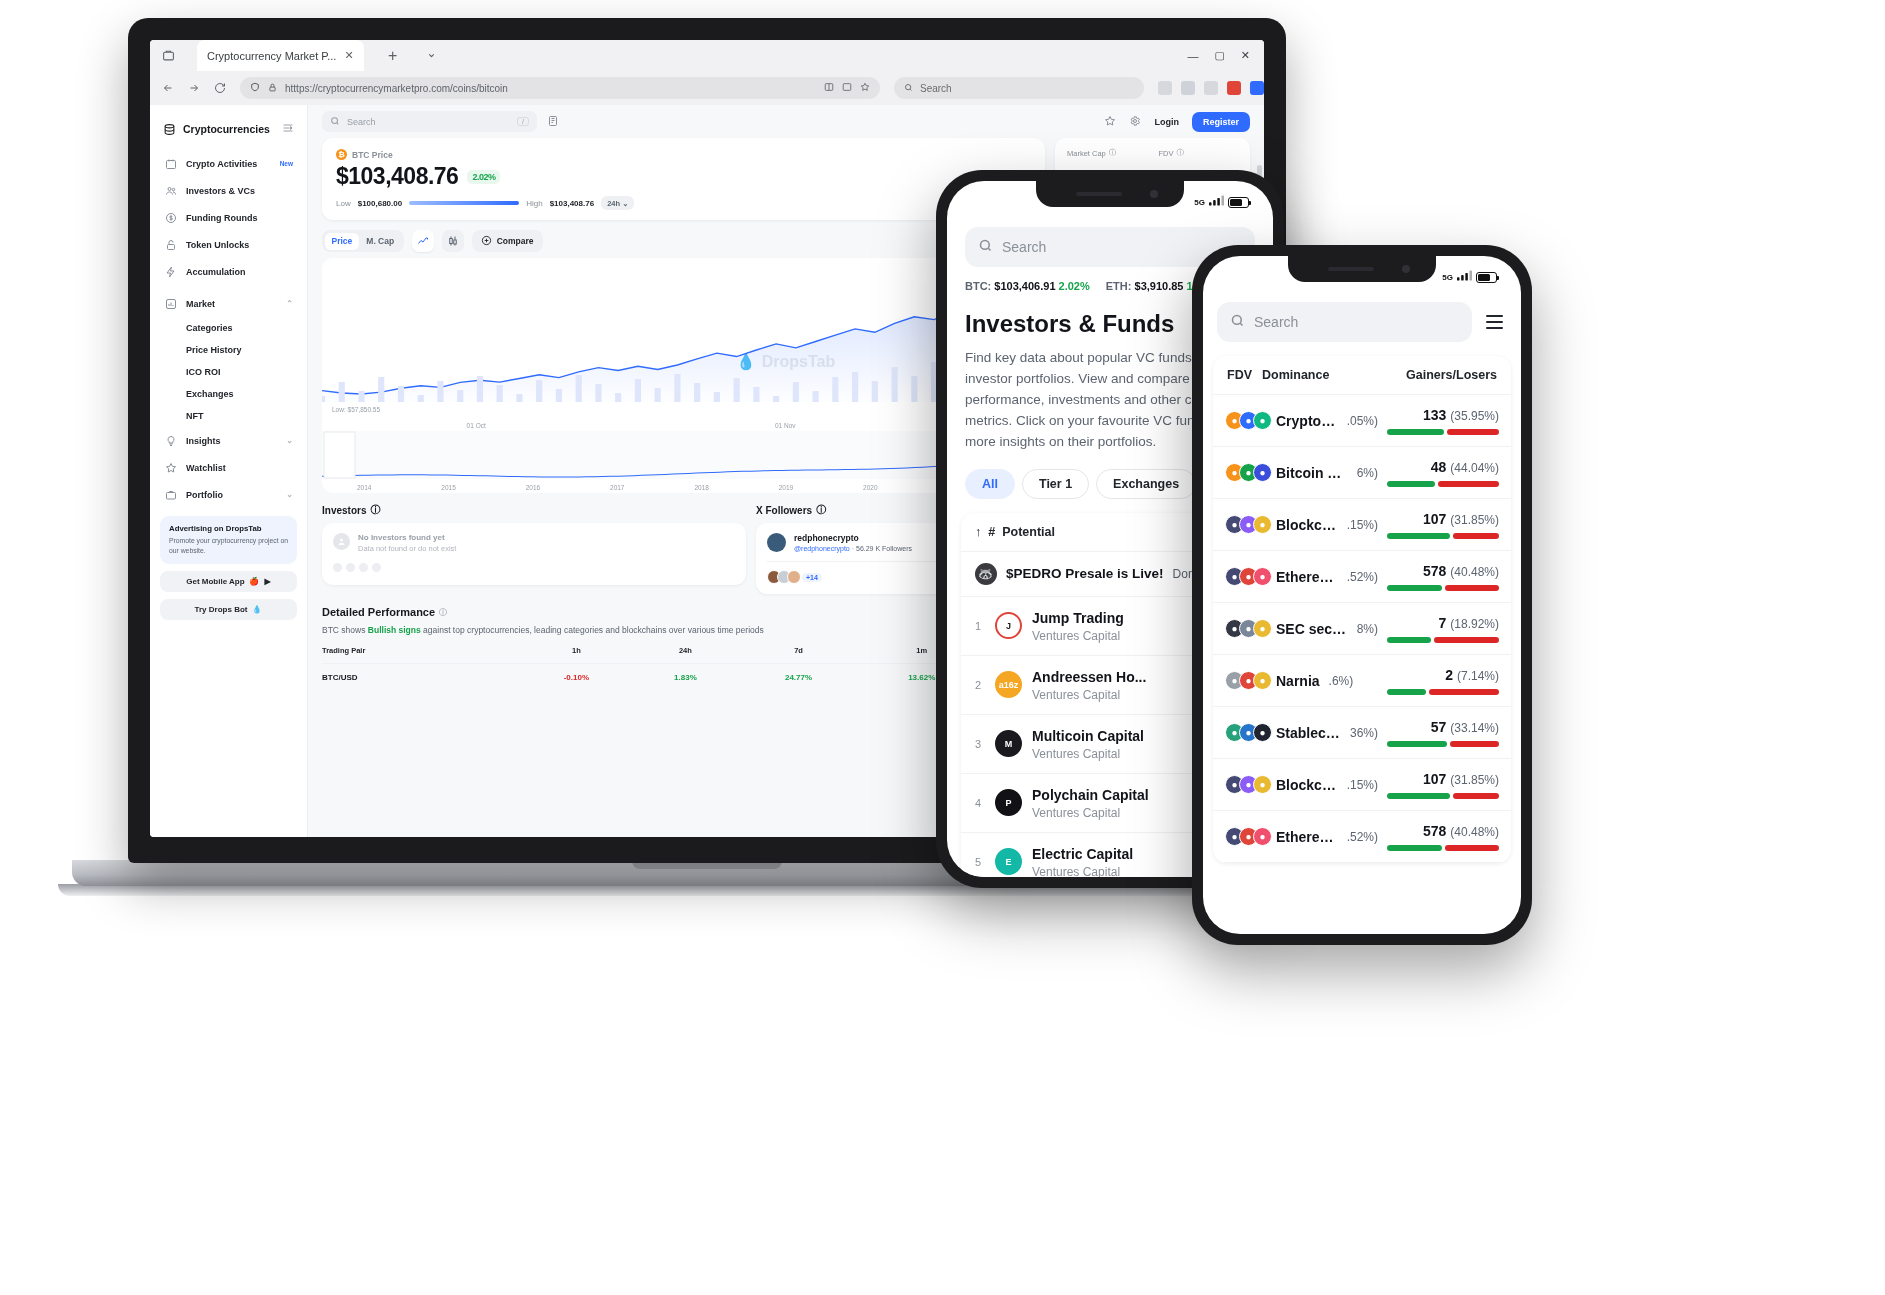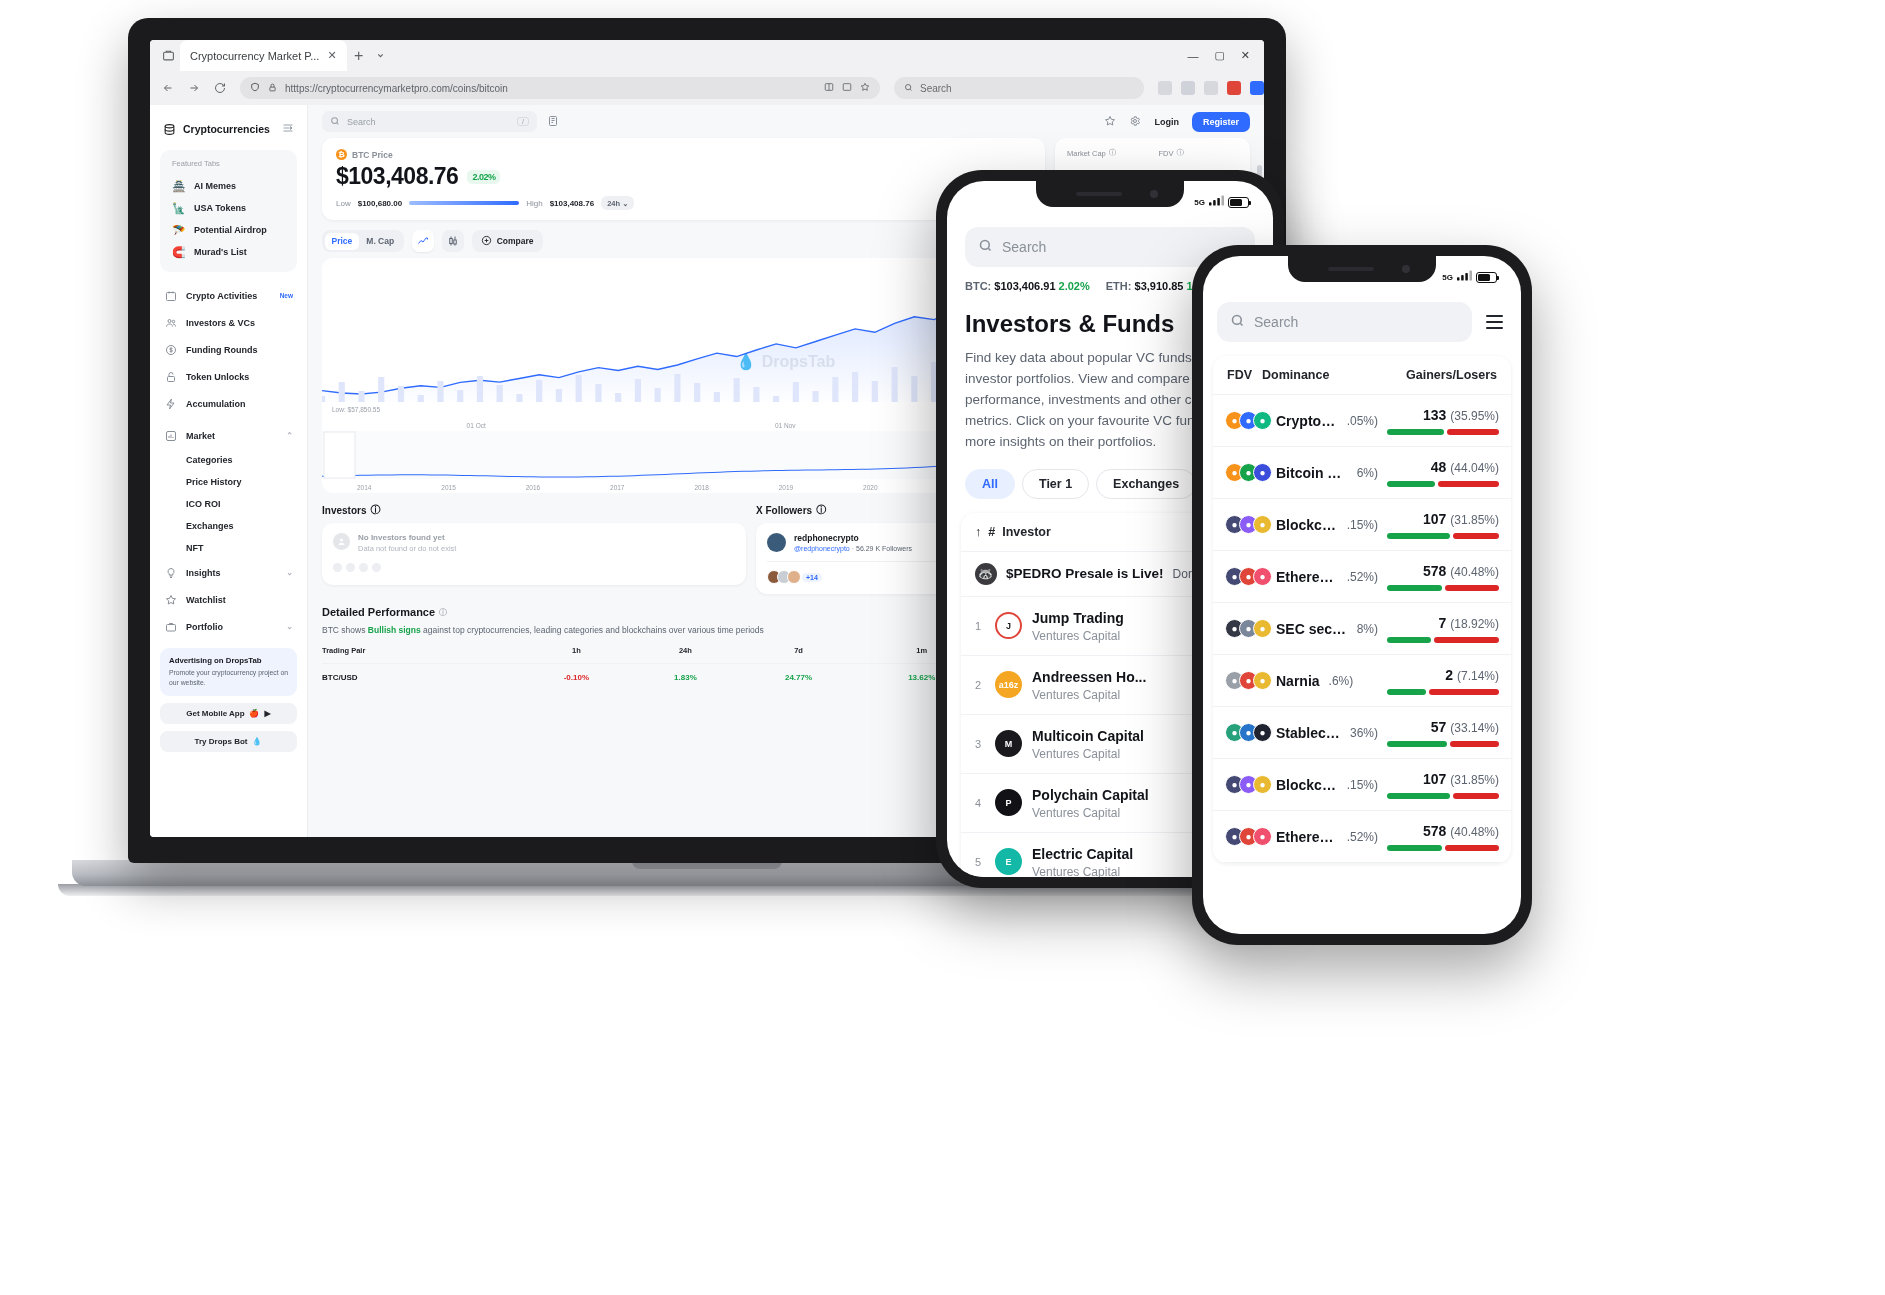--- a/index.html
+++ b/index.html
@@ -32,21 +32,21 @@
     content:""; position:absolute; left:50%; top:0; transform:translateX(-50%);
     width:150px; height:9px; background:#a7aab0; border-radius:0 0 8px 8px;
   }
   .base-shadow{
     position:absolute; left:-70px; top:866px; width:1298px; height:12px;
     background:linear-gradient(180deg,#9a9da3,#efeff1); border-radius:0 0 20px 20px;
   }
 
   
   .bchrome { background:#f1f1f3; }
-  .tabrow { display:flex; align-items:center; height:31px; padding:0 8px; gap:2px; }
+  .tabrow { display:flex; align-items:center; height:31px; padding:0 8px; gap:19px; }
   .chrome-ico { width:20px; height:20px; display:flex; align-items:center; justify-content:center; color:#5f6368; }
   .tab {
     display:flex; align-items:center; gap:8px; background:#fff; border-radius:8px 8px 0 0;
     height:31px; padding:0 10px; font-size:11px; color:#3c4043; max-width:260px;
   }
   .tab-title { white-space:nowrap; overflow:hidden; text-overflow:ellipsis; }
   .tab-x { font-size:11px; color:#5f6368; }
   .tabrow-spacer { flex:1; }
   .winbtns { display:flex; gap:16px; align-items:center; color:#3c4043; font-size:11px; padding-right:6px;}
   .navrow { display:flex; align-items:center; gap:14px; height:34px; padding:0 12px; background:#f1f1f3; }
@@ -346,39 +346,20 @@
               </span>
               <span class="sb-brand">Cryptocurrencies</span>
               <span class="sb-collapse">
                 <svg width="12" height="12" viewBox="0 0 24 24" fill="none" stroke="currentColor" stroke-width="2">
                     <path d="M3 6h18M3 12h12M3 18h18"></path>
                     <path d="M20 12l-3-3v6z" fill="currentColor"></path>
                   </svg>
               </span>
             </div>
 
-            <div class="sb-feat">
-              <div class="sb-feat-h">Featured Tabs</div>
-              <div class="sb-item">
-                <span class="sb-emoji">🏯</span>
-                <span>AI Memes</span>
-              </div>
-              <div class="sb-item">
-                <span class="sb-emoji">🗽</span>
-                <span>USA Tokens</span>
-              </div>
-              <div class="sb-item">
-                <span class="sb-emoji">🪂</span>
-                <span>Potential Airdrop</span>
-              </div>
-              <div class="sb-item">
-                <span class="sb-emoji">🧲</span>
-                <span>Murad's List</span>
-              </div>
-            </div>
 
             <div class="sb-nav">
               <div class="sb-item">
                 <span class="sb-ico">
                     <svg width="12" height="12" viewBox="0 0 24 24" fill="none" stroke="currentColor" stroke-width="2">
                       <rect x="3" y="5" width="18" height="16" rx="2"></rect>
                       <path d="M8 3v4M16 3v4"></path>
                     </svg>
                   </span>
                 <span>Crypto Activities</span>
@@ -841,21 +822,21 @@
         <span class="chip on">All</span>
         <span class="chip">Tier 1</span>
         <span class="chip">Exchanges</span>
         <span class="chip">Angel</span>
       </div>
 
       <div class="m-list">
         <div class="ml-head">
           <span>↑</span>
           <span>#</span>
-          <span>Investor</span>
+          <span>Potential</span>
           <span class="tier">Tier</span>
         </div>
         <div class="ml-promo">
           <span class="promo-av">🦝</span>
           <span class="promo-t">$PEDRO Presale is Live!</span>
           <span class="promo-s">Don't miss</span>
         </div>
         <div id="inv-rows">
             <div class="ml-row">
               <span class="ml-idx">1</span>

